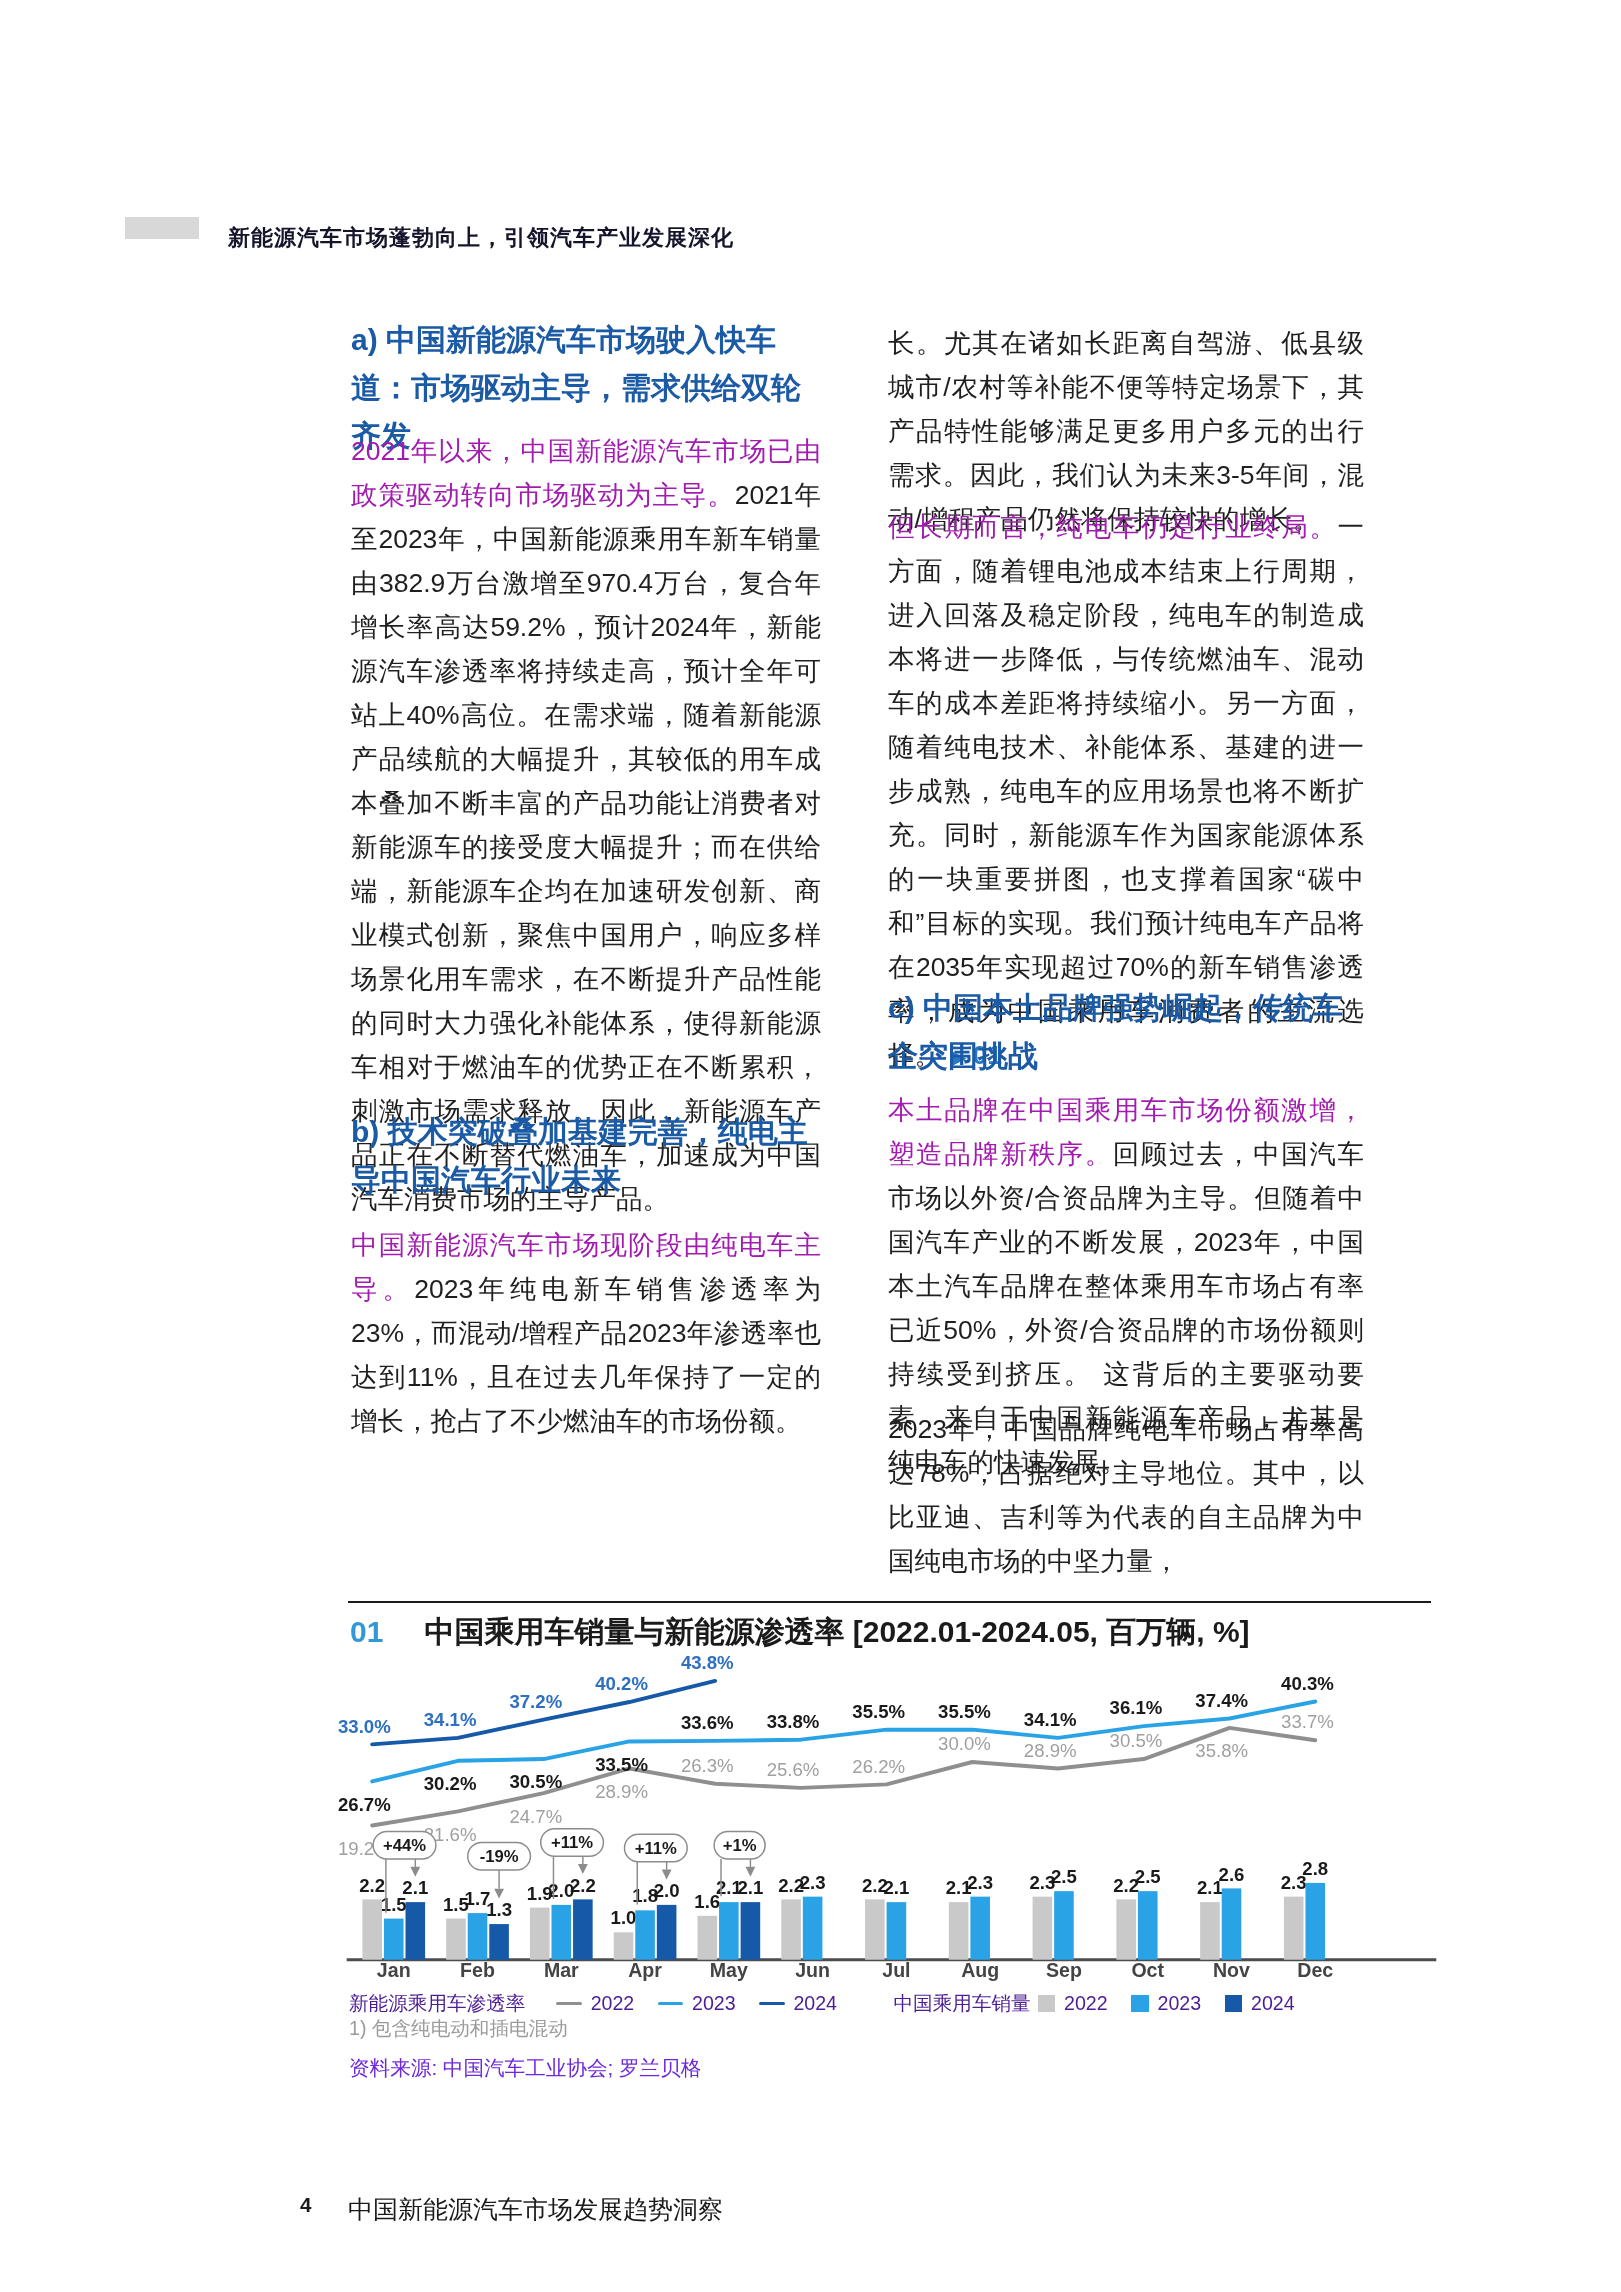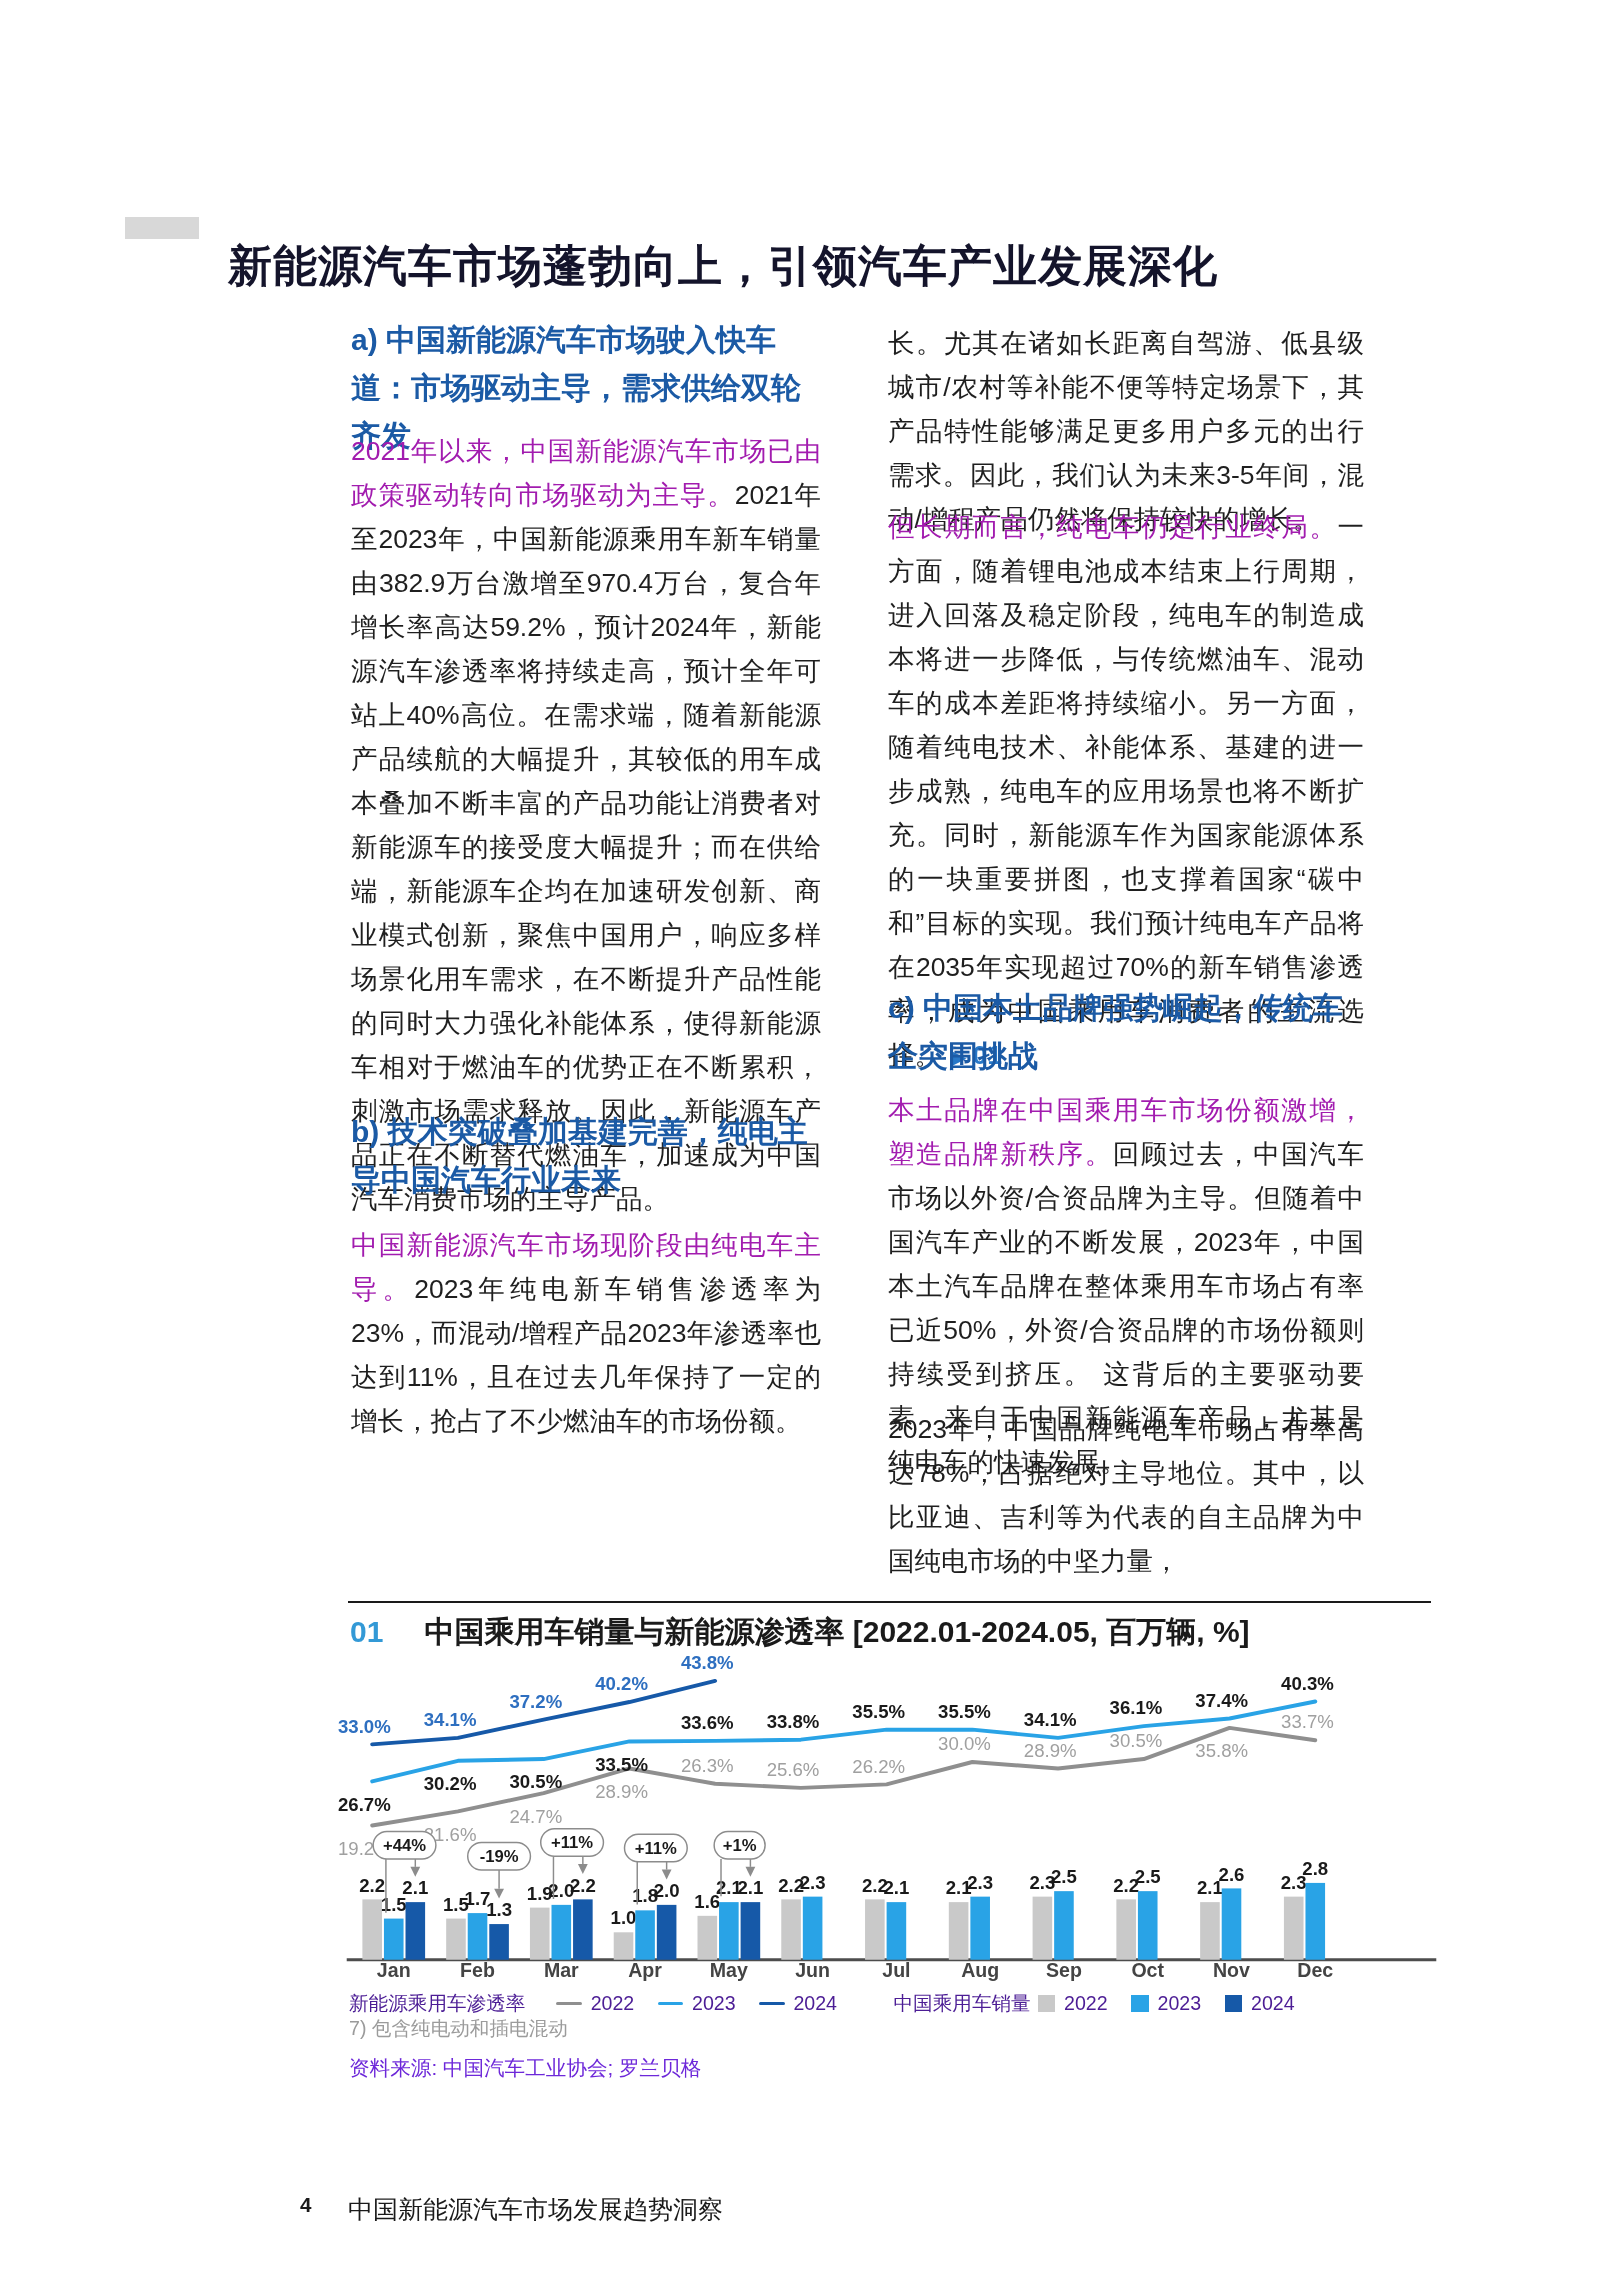--- a/index.html
+++ b/index.html
@@ -1,21 +1,21 @@
 <!DOCTYPE html>
 <html><head>
 <meta charset="utf-8">
 <style>
   html,body{margin:0;padding:0;}
   body{width:1621px;height:2293px;position:relative;background:#ffffff;
        font-family:"Liberation Sans","DejaVu Sans",sans-serif;color:#1a1a1a;overflow:hidden;}
   .abs{position:absolute;}
   
   .accent-bar{left:125px;top:217px;width:74px;height:21.6px;background:#d8d8d8;}
-  .page-title{left:228px;top:208px;font-size:44px;font-weight:bold;color:#14142b;white-space:nowrap;letter-spacing:1px;}
+  .page-title{left:228px;top:208px;font-size:22px;font-weight:bold;color:#14142b;white-space:nowrap;letter-spacing:1px;}
   
   .colL{left:351px;width:470px;}
   .colR{left:888px;width:476px;}
   .sec{font-size:30px;line-height:48px;font-weight:bold;color:#1b5aa5;margin:0;}
   .body-p{font-size:26.5px;line-height:44px;text-align:justify;margin:0;color:#1f1f1f;}
   .body-p b{font-weight:normal;color:#a21caf;}
   #a-head{top:316px;} #a-p1{top:429px;}
   #b-head{top:1108px;} #b-p1{top:1223px;}
   #r-p1{top:321px;} #r-p2{top:505px;}
   #c-head{top:984px;} #c-p1{top:1088px;} #c-p2{top:1407px;}
@@ -219,20 +219,20 @@
     <span class="lg-item">
         <i class="sw-box c-lb"></i>
         <span>2023</span>
       </span>
     <span class="lg-item">
         <i class="sw-box c-db"></i>
         <span>2024</span>
       </span>
   </div>
 
-  <div class="abs footnote">7) 包含纯电动和插电混动</div>
+  <div class="abs footnote">1) 包含纯电动和插电混动</div>
   <div class="abs source">资料来源: 中国汽车工业协会; 罗兰贝格</div>
 
   <div class="abs pg-num">4</div>
   <div class="abs pg-text">中国新能源汽车市场发展趋势洞察</div>
 
 </div>
 
 
 </body></html>

